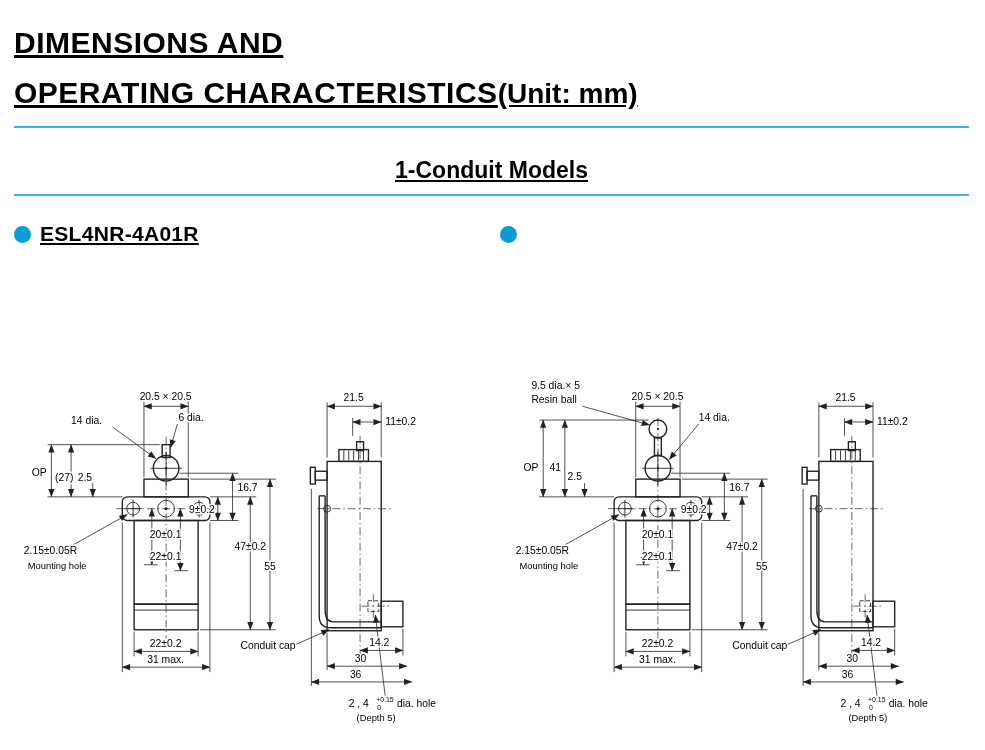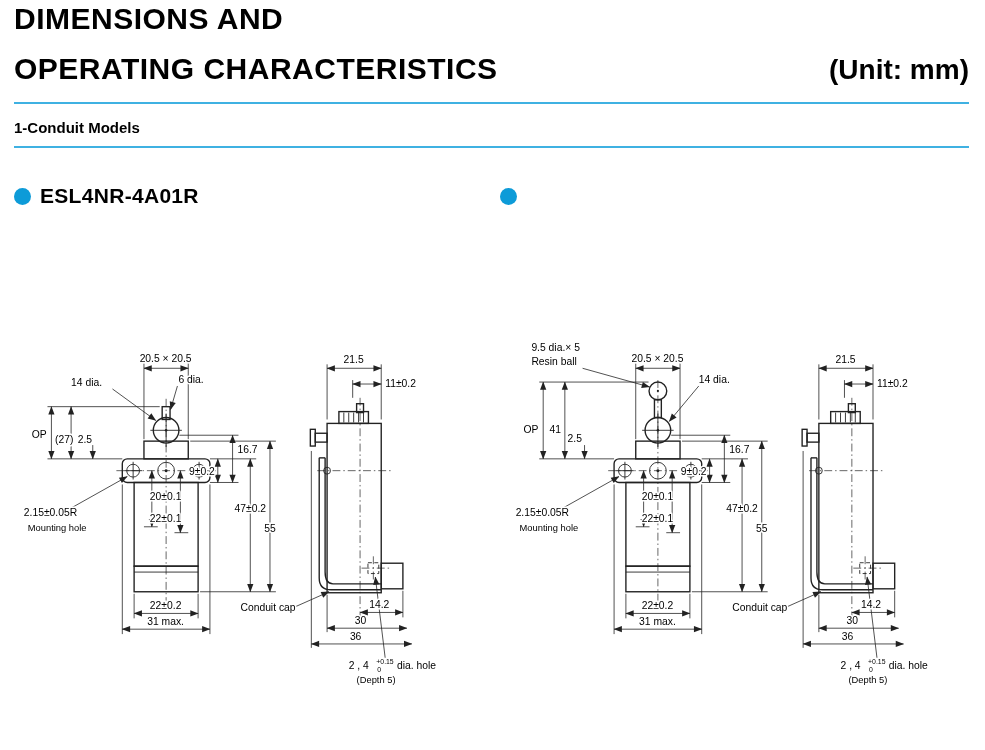--- a/index.html
+++ b/index.html
@@ -1,28 +1,28 @@
 <!DOCTYPE html>
 <html><head>
 <meta charset="utf-8">
 <style>
   * { box-sizing: border-box; margin: 0; padding: 0; }
   html, body { background: #ffffff; }
   body {
     width: 985px; height: 750px; overflow: hidden;
     font-family: "Liberation Sans", sans-serif; color: #000;
   }
-  .page { padding: 2px 16px 0 14px; }
+  .page { padding: 26px 16px 0 14px; text-decoration: underline; }
   .title-line { font-size: 30px; font-weight: 800; letter-spacing: .5px; }
-  .title-row { display: flex; justify-content: space-between; align-items: baseline; margin-top: 16px; gap: 7px; }
+  .title-row { display: flex; align-items: baseline; margin-top: 16px; }
   .unit-note { font-size: 28px; font-weight: 700; }
   .rule { border-top: 2.5px solid #3fb1e2; margin-top: 16px; }
-  .section-title { font-size: 15px; font-weight: 700; margin-top: 15px; }
+  .section-title { font-size: 23px; font-weight: 700; margin-top: 29px; text-align: center; }
   .rule2 { border-top: 2.5px solid #3fb1e2; margin-top: 10px; }
-  .models { display: grid; grid-template-columns: 1fr 1fr; margin-top: 36px; }
+  .models { display: grid; grid-template-columns: 1fr 1fr; margin-top: 26px; }
   .model { display: flex; align-items: center; gap: 9px; }
   .model.right { padding-left: 8px; }
   .bullet { width: 17px; height: 17px; border-radius: 50%; background: #0d9bd8; flex: none; }
   .model-name { font-size: 21px; font-weight: 700; letter-spacing: .3px; }
   .drawings { display: flex; margin-top: 124px; }
   svg.d { display: block; }
   svg.d text { font-size: 10.5px; fill: #000; font-family: "Liberation Sans", sans-serif; }
   svg.d .lbl { paint-order: stroke; stroke: #fff; stroke-width: 3px; stroke-linejoin: round; }
   svg.d .sm { font-size: 9.5px; }
   svg.d .xs { font-size: 7px; }

